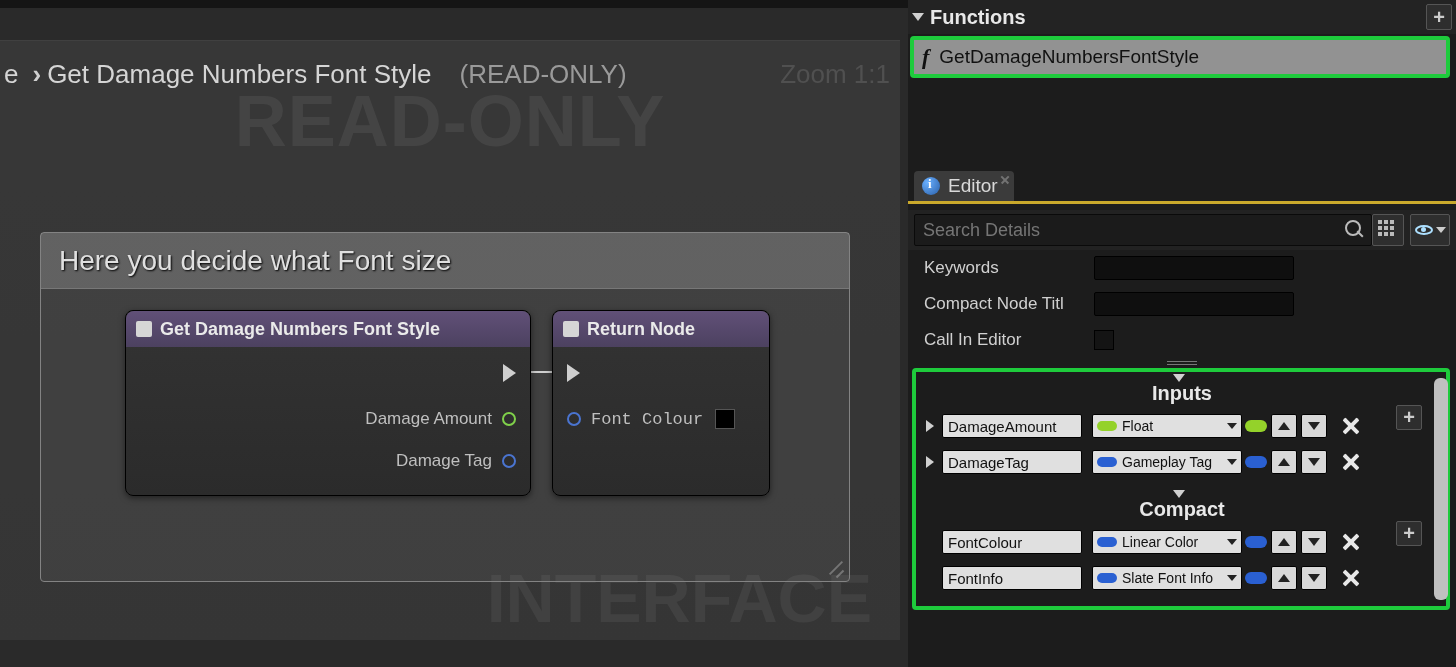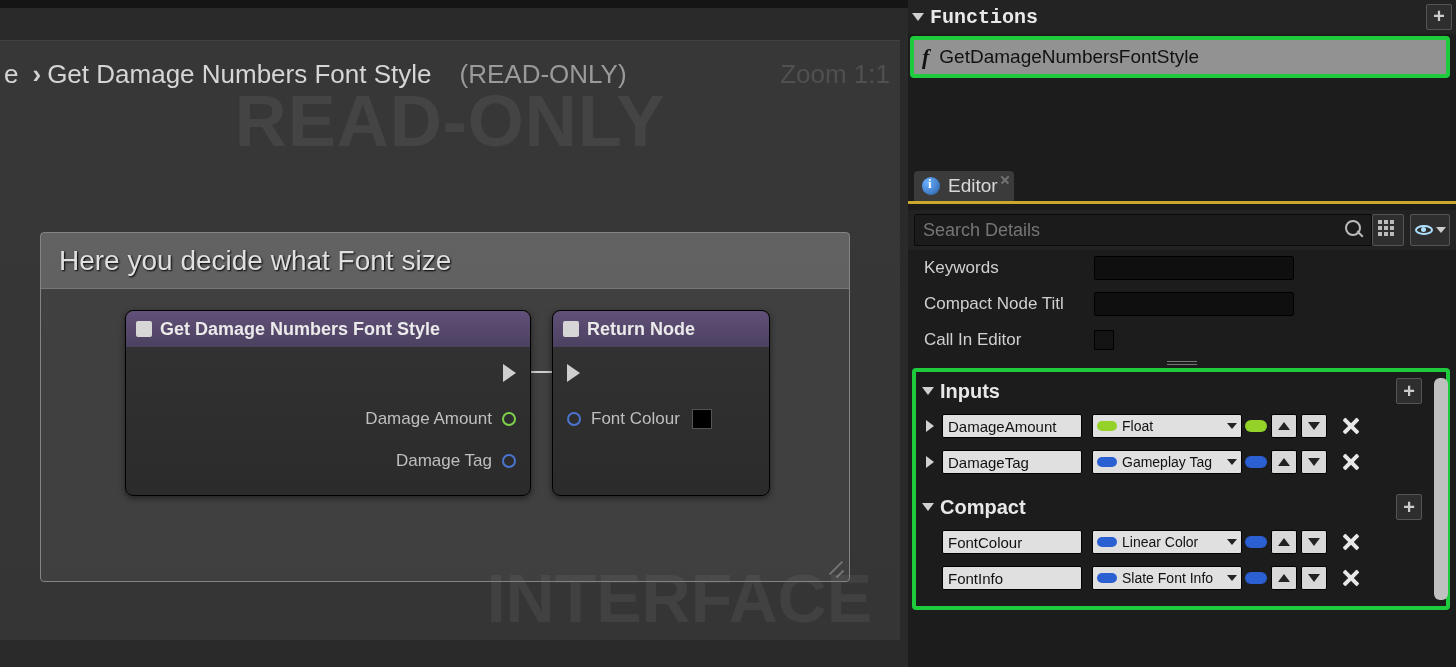--- a/index.html
+++ b/index.html
@@ -160,21 +160,21 @@
     margin-right:8px;
   }
   .node-body { padding:12px 10px 16px 10px; }
   .pin-row {
     display:flex;
     align-items:center;
     height:28px;
     font-size:17px;
   }
   .pin-row.right { justify-content:flex-end; }
-  .pin-row.left  { justify-content:flex-start; }
+  .pin-row.left  { justify-content:flex-start;font-family:Liberation Mono, monospace; }
   .pin-label { margin:0 6px; color:#bfbfbf; }
   .pin-exec {
     width:0; height:0;
     border-top:9px solid transparent;
     border-bottom:9px solid transparent;
     border-left:13px solid #cfcfcf;
     margin:0 4px;
   }
   .pin-circle {
     width:14px; height:14px;
@@ -208,21 +208,20 @@
 
   .func-header {
     display:flex;
     align-items:center;
     height:34px;
     background:#232323;
     padding-left:4px;
     font-size:20px;
     font-weight:700;
     color:#e8e8e8;
-    font-family:Liberation Mono, monospace;
   }
   .expander-tri {
     width:0;height:0;
     border-left:6px solid transparent;
     border-right:6px solid transparent;
     border-top:8px solid #d0d0d0;
     margin-right:6px;
   }
   .add-btn {
     margin-left:auto;
@@ -391,20 +390,21 @@
   .io-scroll{
     position:absolute; right:-2px; top:6px; bottom:6px; width:14px;
     background:#c0c0c0;
     border-radius:6px;
   }
   .io-header{
     display:flex;align-items:center;
     height:34px;
     font-size:20px;font-weight:700;color:#e8e8e8;
     padding-left:2px;
+    flex-direction:column;
   }
   .io-row{
     display:flex;align-items:center;
     height:36px;
     padding-left:6px;
   }
   .io-expand{
     width:0;height:0;
     border-top:6px solid transparent;
     border-bottom:6px solid transparent;

